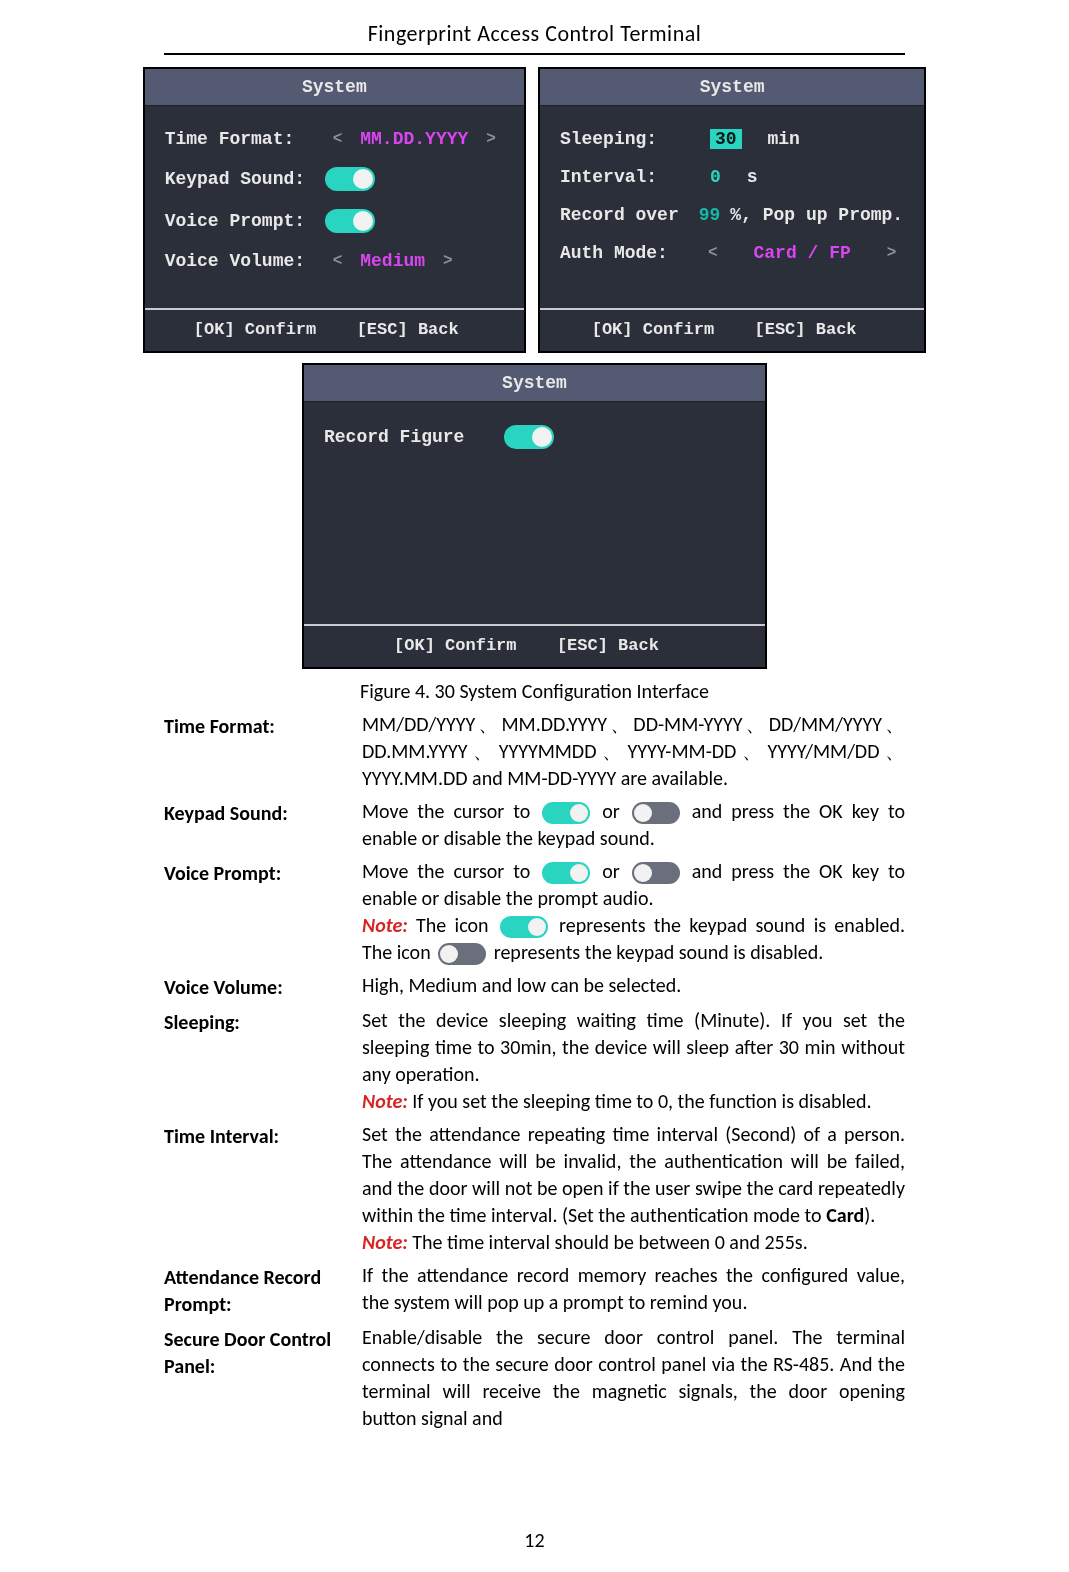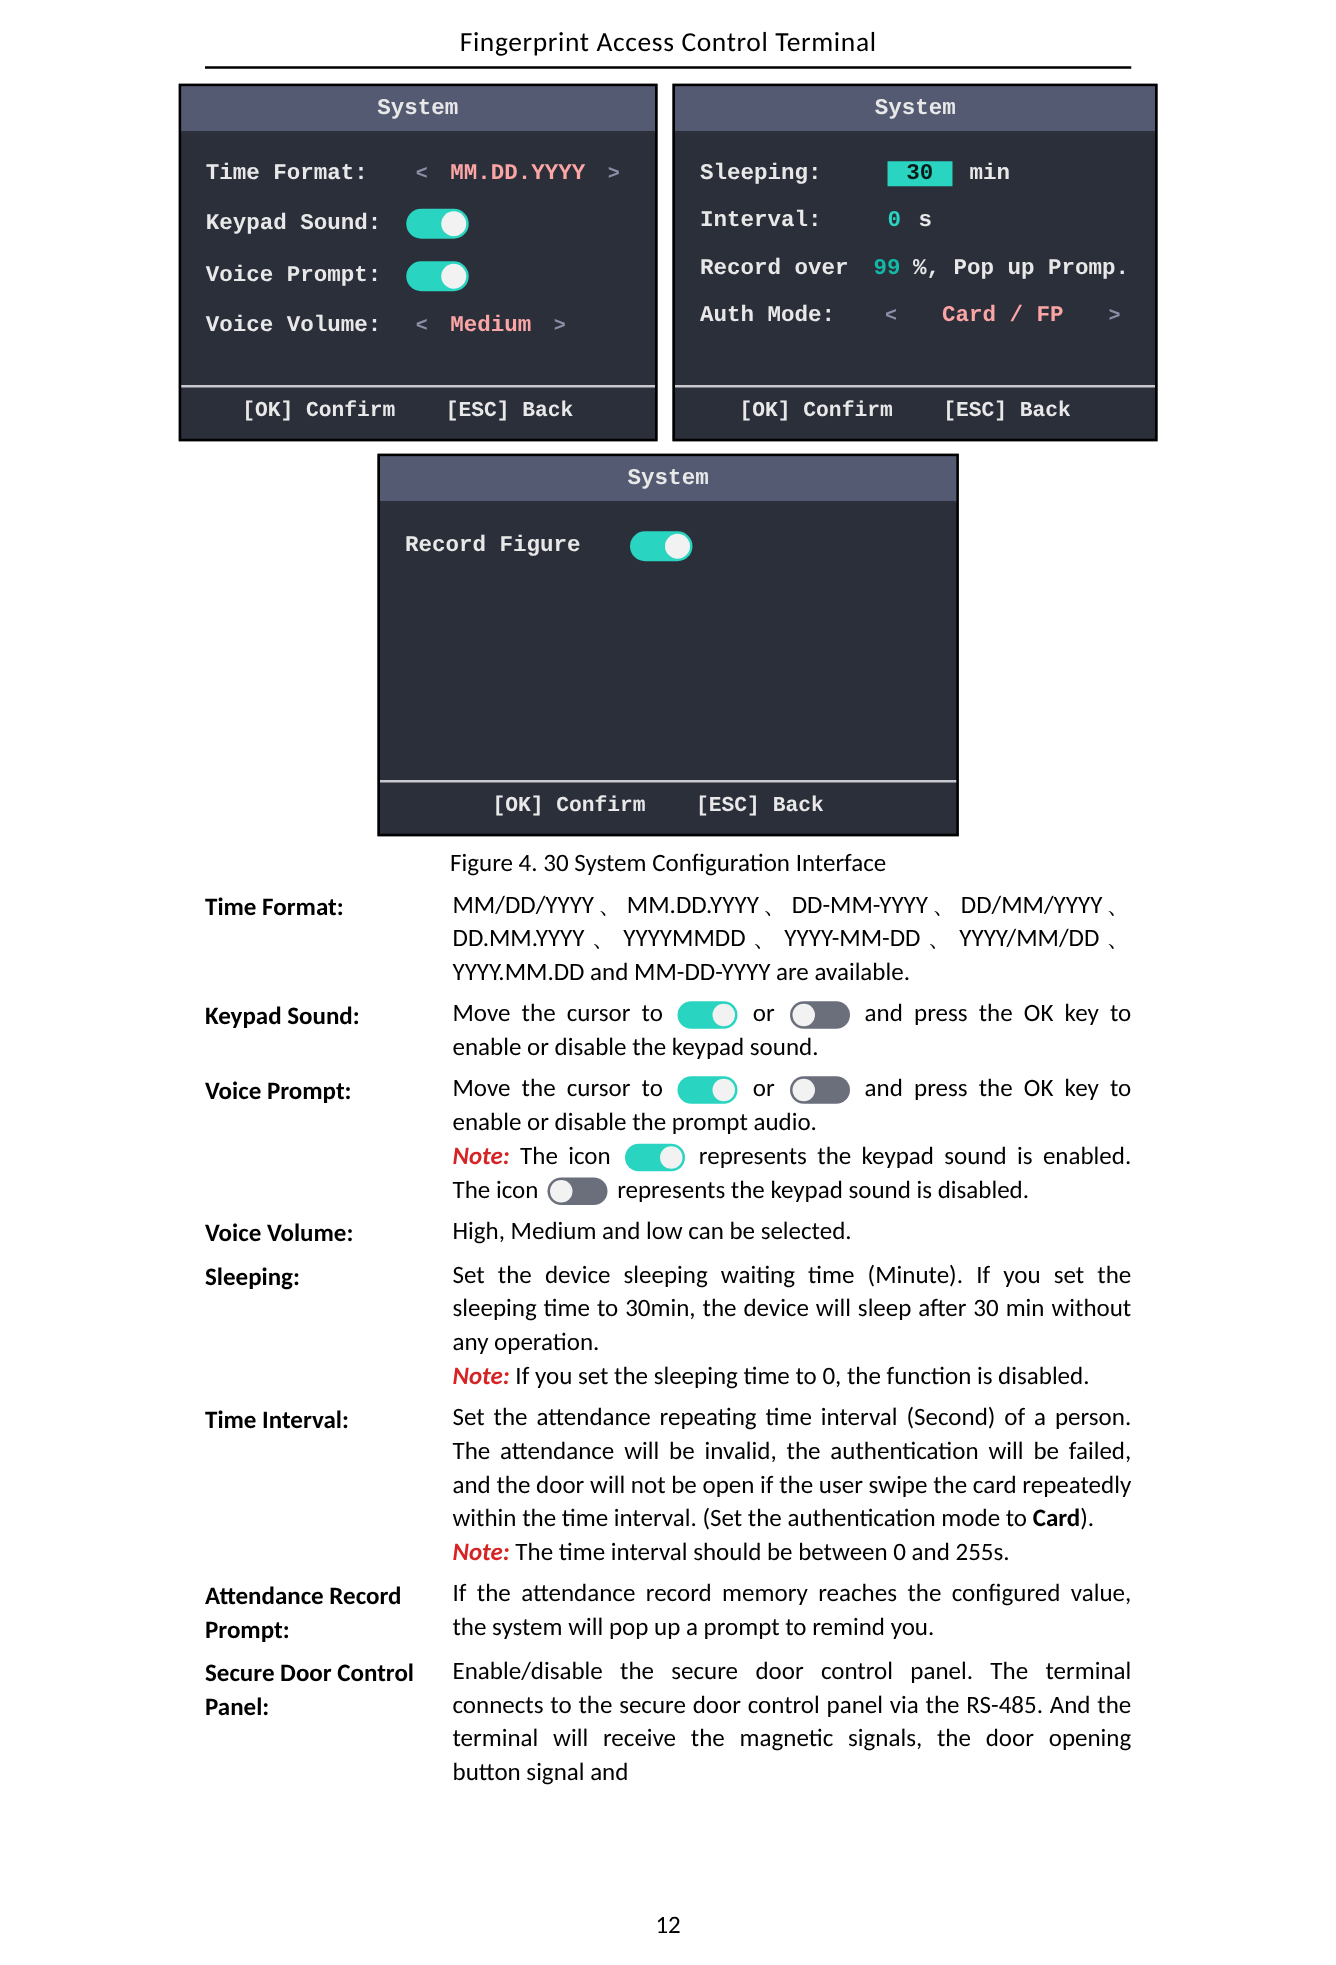--- a/index.html
+++ b/index.html
@@ -54,23 +54,23 @@
   }
   .row {
     display:flex;
     align-items:center;
     padding:9px 0;
     gap:10px;
     white-space:nowrap;
   }
   .lbl { width:150px; }
   .chev { color:#8a8fa6; padding:0 8px; font-size:16px;}
-  .val { color:#fca5a5; }
-  .hl { background:#29d4c0; color:#0a1a18; padding:0 15px; }
-  .unit { margin-left:4px; }
+  .val { color:#d946ef; }
+  .hl { background:#29d4c0; color:#0a1a18; padding:0 5px; }
+  .unit { margin-left:16px; }
   .toggle {
     display:inline-block;
     width:50px; height:24px;
     border-radius:14px;
     position:relative;
     vertical-align:middle;
   }
   .toggle.on { background:#29d4c0; }
   .knob {
     position:absolute; top:2px;

